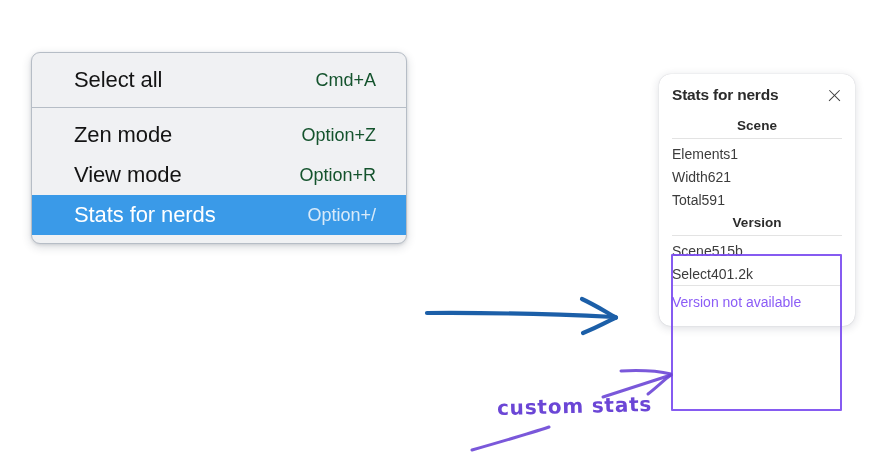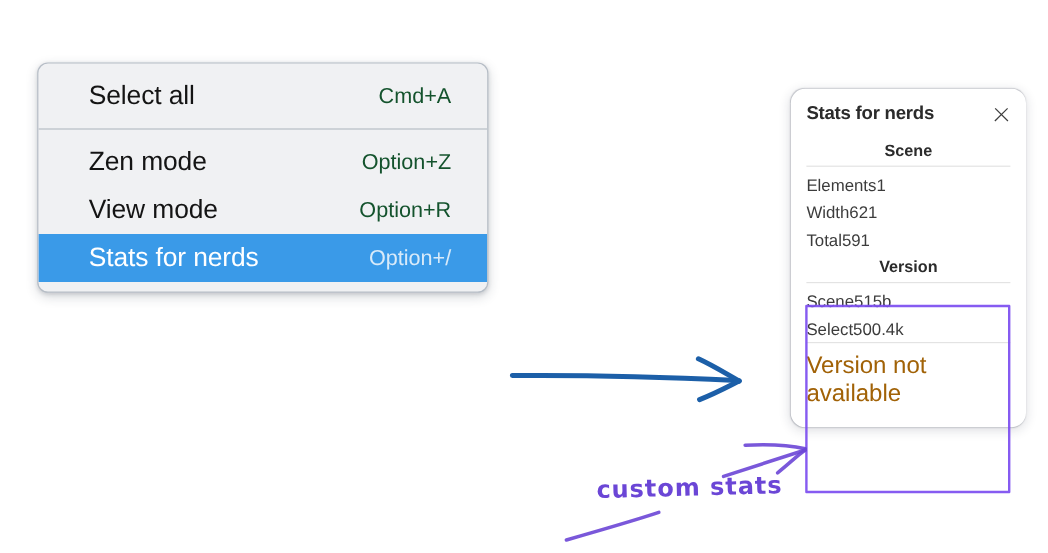--- a/index.html
+++ b/index.html
@@ -120,22 +120,22 @@
     display: flex;
     justify-content: flex-start;
     align-items: baseline;
     font-size: 14px;
     color: #3c3c3c;
     padding: 3.5px 0;
   }
   .stat-row .sr-key { }
   .stat-row .sr-val { }
   .full-row {
-    font-size: 20px;
-    color: #a16207;
+    font-size: 14px;
+    color: #8b5cf6;
     padding: 5px 0 2px 0;
   }
 
   
   #highlight-box {
     position: absolute;
     left: 671px;
     top: 254px;
     width: 171px;
     height: 157px;
@@ -223,21 +223,21 @@
 
   <div>
     <div class="sec-title">Version</div>
     <div class="sec-rule"></div>
     <div class="stat-row">
       <span class="sr-key">Scene</span>
       <span class="sr-val">515b</span>
     </div>
     <div class="stat-row">
       <span class="sr-key">Select</span>
-      <span class="sr-val">500.4k</span>
+      <span class="sr-val">401.2k</span>
     </div>
   </div>
 
   <div>
     <div class="sec-rule"></div>
     <div class="full-row">Version not available</div>
   </div>
 
 </div>
 

